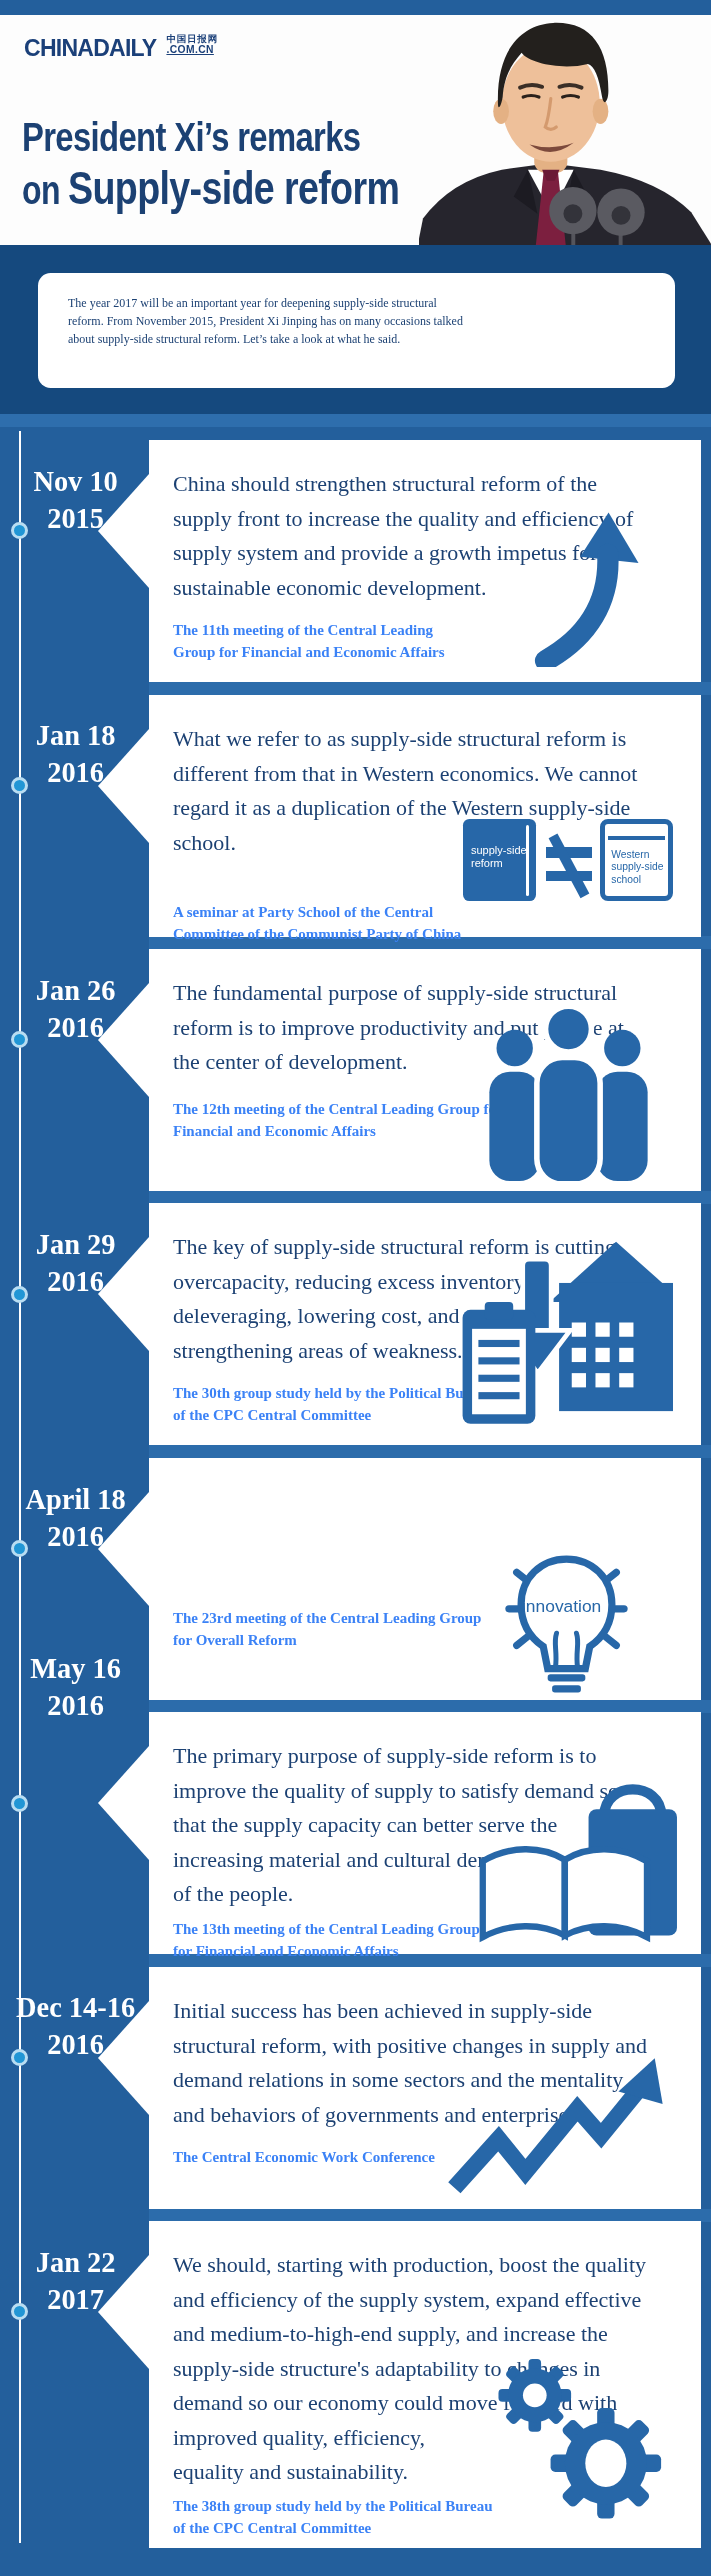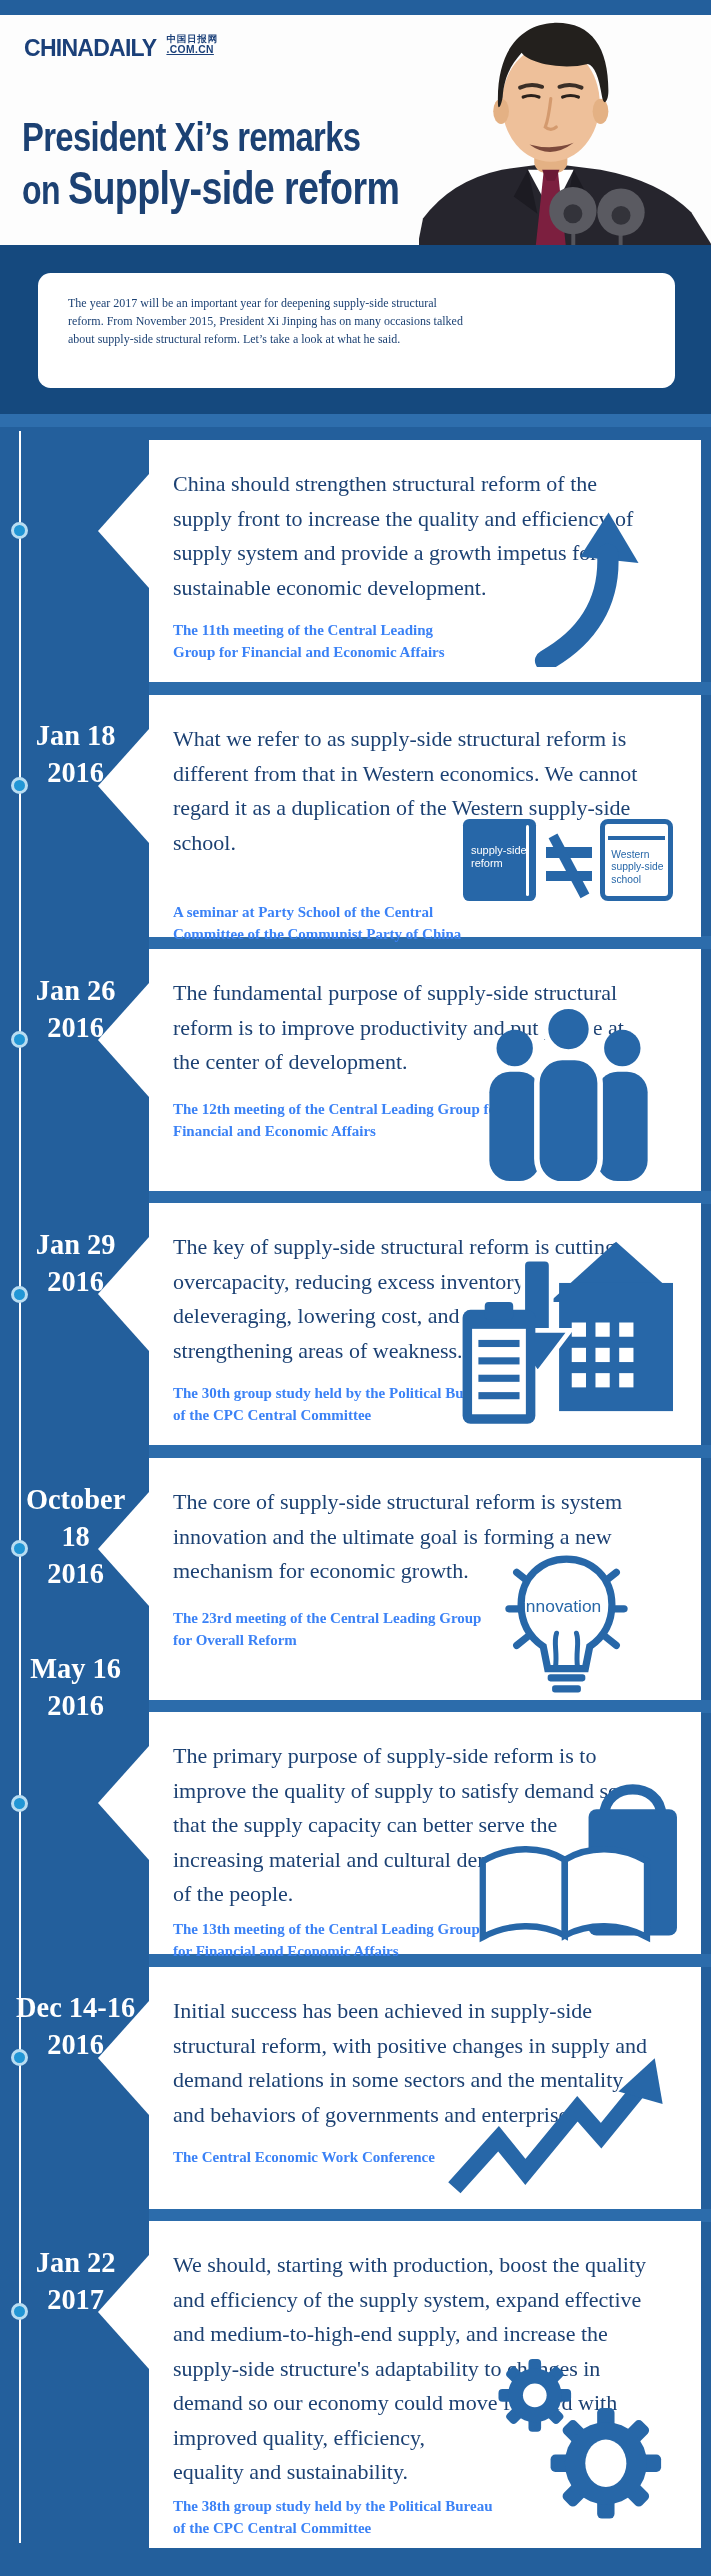--- a/index.html
+++ b/index.html
@@ -118,20 +118,22 @@
   <div class="tl-line"></div>
 
   <div class="gap-strip" style="top:682px"></div>
   <div class="gap-strip" style="top:936px"></div>
   <div class="gap-strip" style="top:1191px"></div>
   <div class="gap-strip" style="top:1445px"></div>
   <div class="gap-strip" style="top:1700px"></div>
   <div class="gap-strip" style="top:1954px"></div>
   <div class="gap-strip" style="top:2209px"></div>
 
+  <div class="date" style="top:464px">Nov 10
+2015</div>
   <div class="dot" style="top:522px"></div>
   <div class="card" style="top:440px;height:242px">
     <div class="tail"></div>
     <div class="quote">China should strengthen structural reform of the
 supply front to increase the quality and efficiency of
 supply system and provide a growth impetus for
 sustainable economic development.</div>
     <div class="source" style="top:180px">The 11th meeting of the Central Leading
 Group for Financial and Economic Affairs</div>
     <div class="icon-wrap" style="right:59px;bottom:11px">
@@ -239,28 +241,25 @@
         <g fill="#2767a8">
           <rect x="22" y="130" width="52" height="9"></rect>
           <rect x="22" y="152" width="52" height="9"></rect>
           <rect x="22" y="174" width="52" height="9"></rect>
           <rect x="22" y="196" width="52" height="9"></rect>
         </g>
       </svg>
     </div>
   </div>
 
-  <div class="date" style="top:1482px">October 18
+  <div class="date" style="top:1482px">April 18
 2016</div>
   <div class="dot" style="top:1540px"></div>
   <div class="card" style="top:1458px;height:242px">
     <div class="tail"></div>
-    <div class="quote">The core of supply-side structural reform is system
-innovation and the ultimate goal is forming a new
-mechanism for economic growth.</div>
     <div class="source" style="top:150px">The 23rd meeting of the Central Leading Group
 for Overall Reform</div>
     <div class="icon-wrap" style="right:46px;bottom:3.2px">
       <svg width="177" height="155" viewBox="0 0 224 280">
 
         <g stroke="#2767a8" stroke-width="13" stroke-linecap="round">
           <line x1="8" y1="128" x2="34" y2="128"></line>
           <line x1="190" y1="128" x2="216" y2="128"></line>
           <line x1="22" y1="62" x2="42" y2="78"></line>
           <line x1="182" y1="78" x2="202" y2="62"></line>

